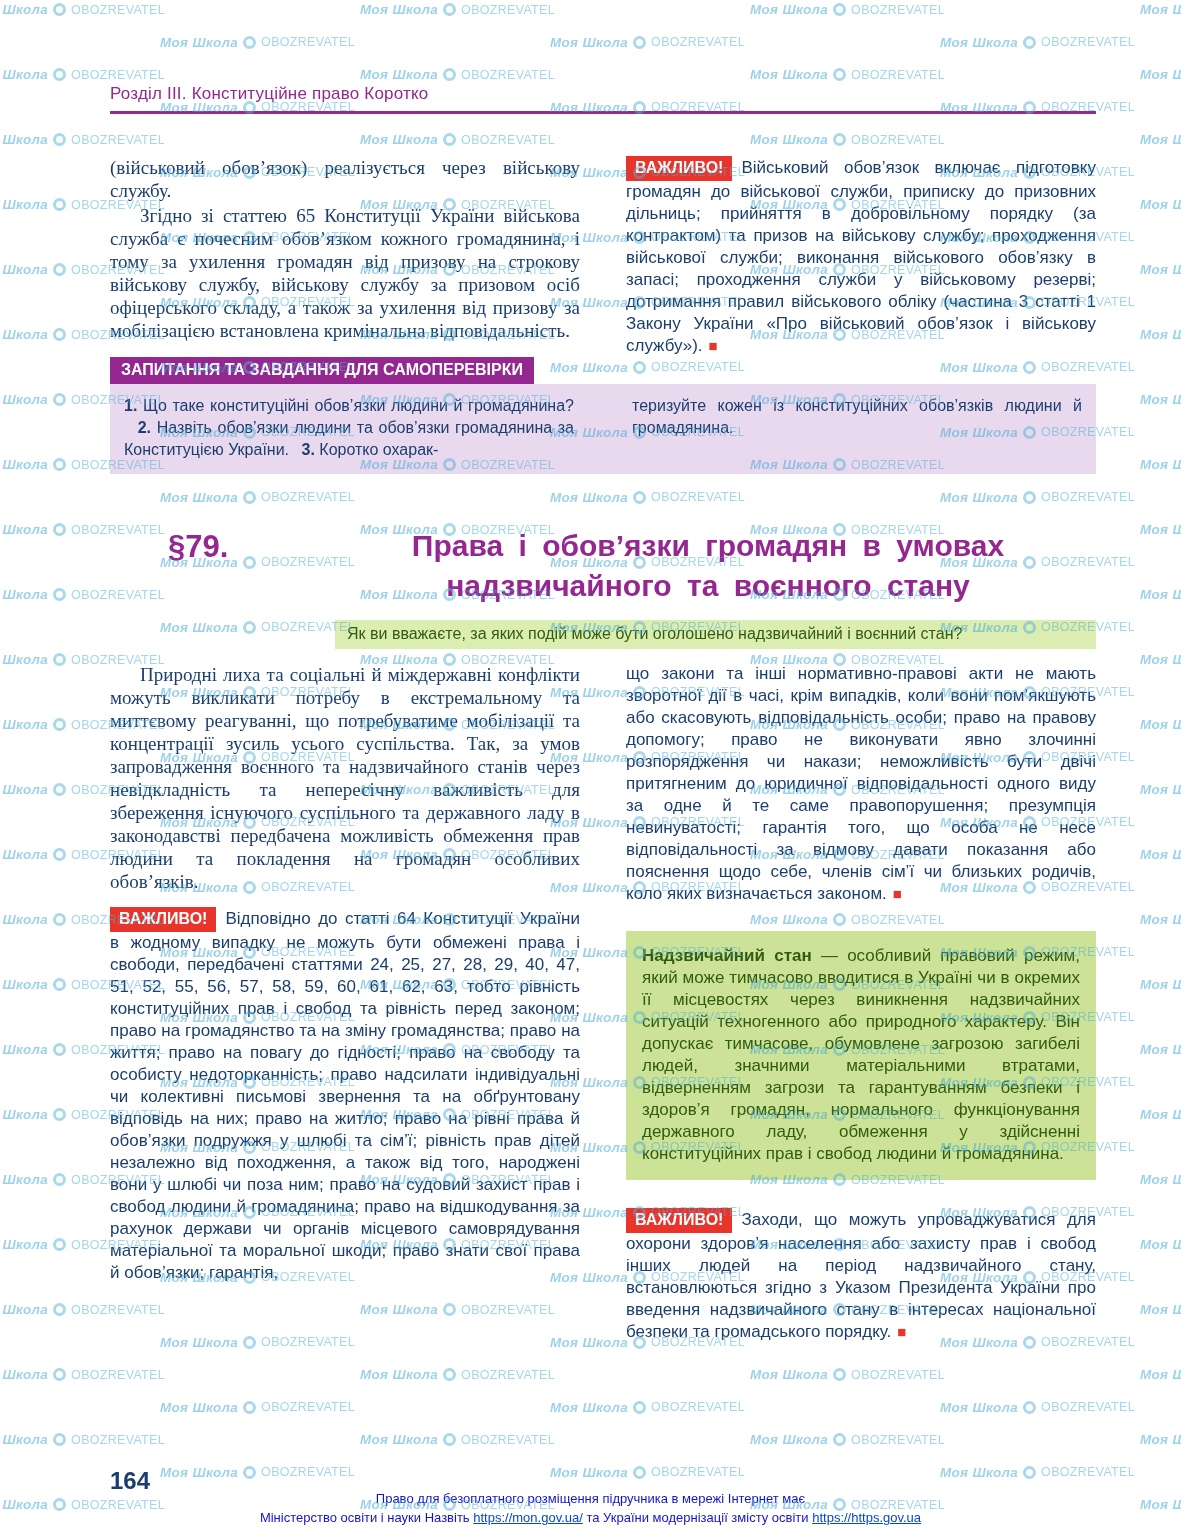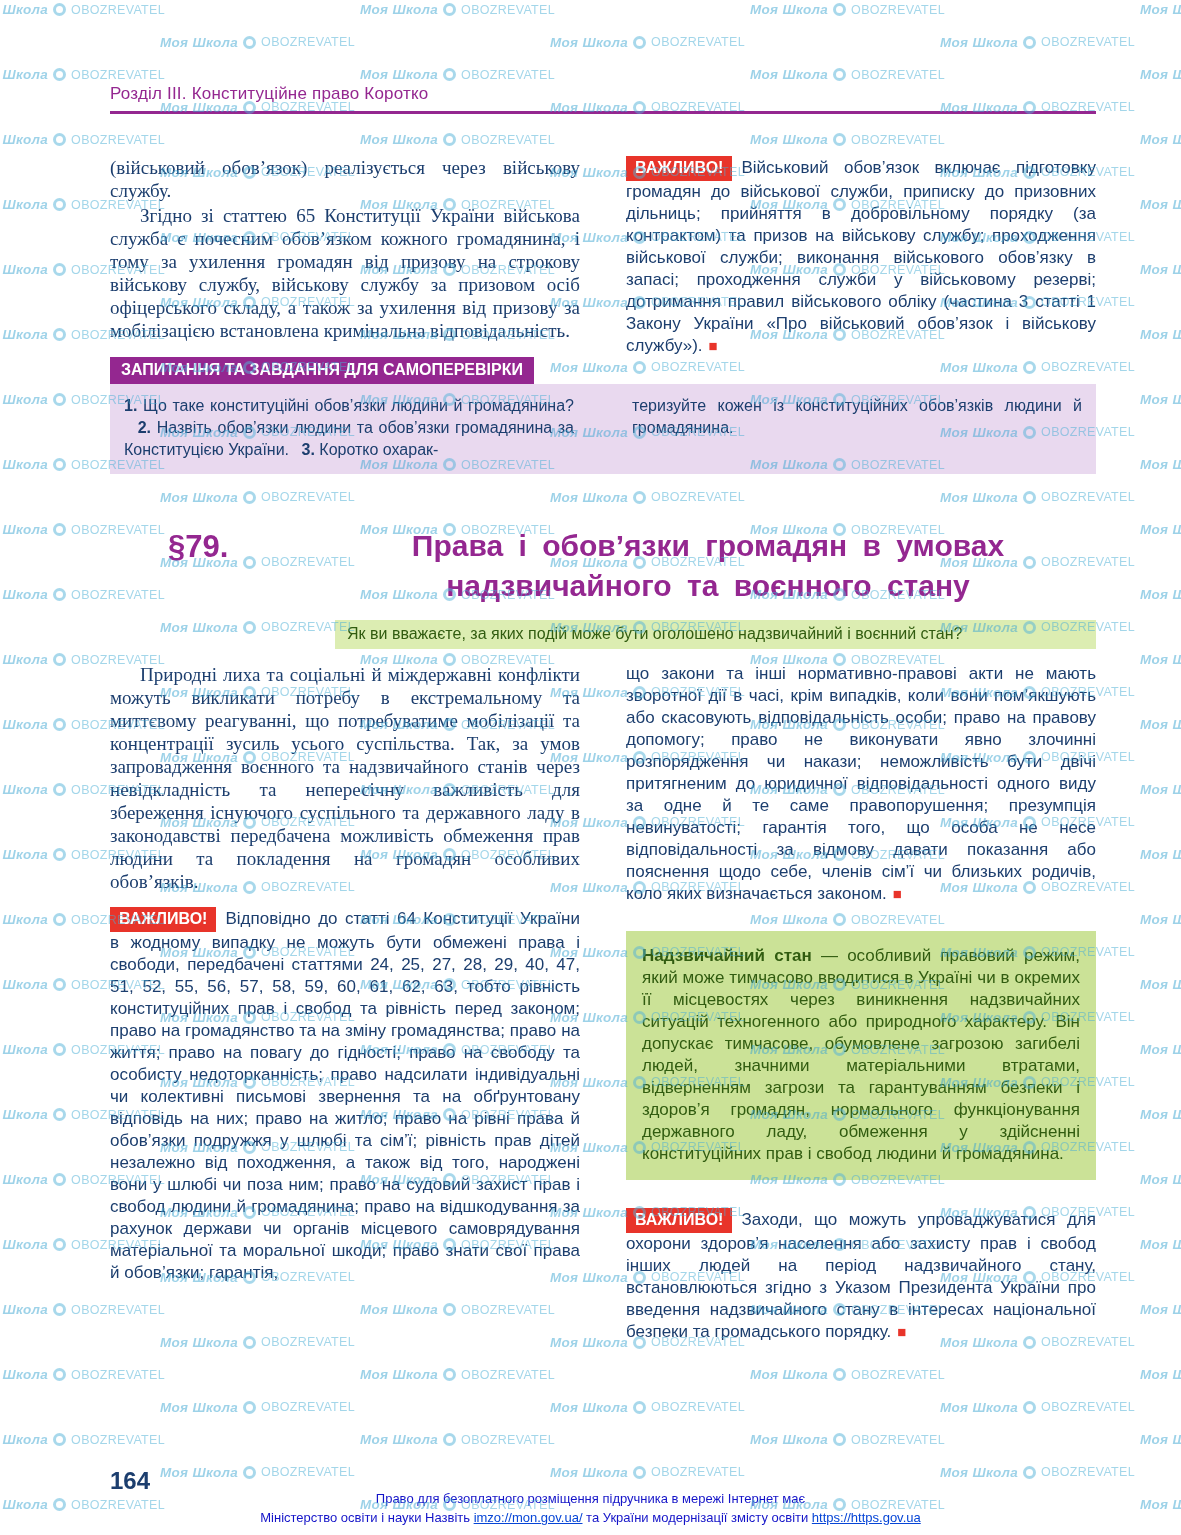--- a/index.html
+++ b/index.html
@@ -176,21 +176,21 @@
       </div>
     </div>
 
   </div>
 
   <div class="page-num">164</div>
 
   <div class="footer">
     <div>Право для безоплатного розміщення підручника в мережі Інтернет має</div>
     <div>
-      <span>Міністерство освіти і науки Назвіть </span><span class="url">imzo://mon.gov.ua/</span><span> та України модернізації змісту освіти </span><span class="url">https://https.gov.ua</span>
+      <span>Міністерство освіти і науки Назвіть </span><span class="url">https://mon.gov.ua/</span><span> та України модернізації змісту освіти </span><span class="url">https://https.gov.ua</span>
     </div>
   </div>
 
   <div class="wm-layer">
       <span class="wm" style="left: -30px; top: 2px;">
         <b>Моя Школа</b>
         <i class="wm-icon"></i>
         <span>OBOZREVATEL</span>
       </span>
       <span class="wm" style="left: 360px; top: 2px;">

